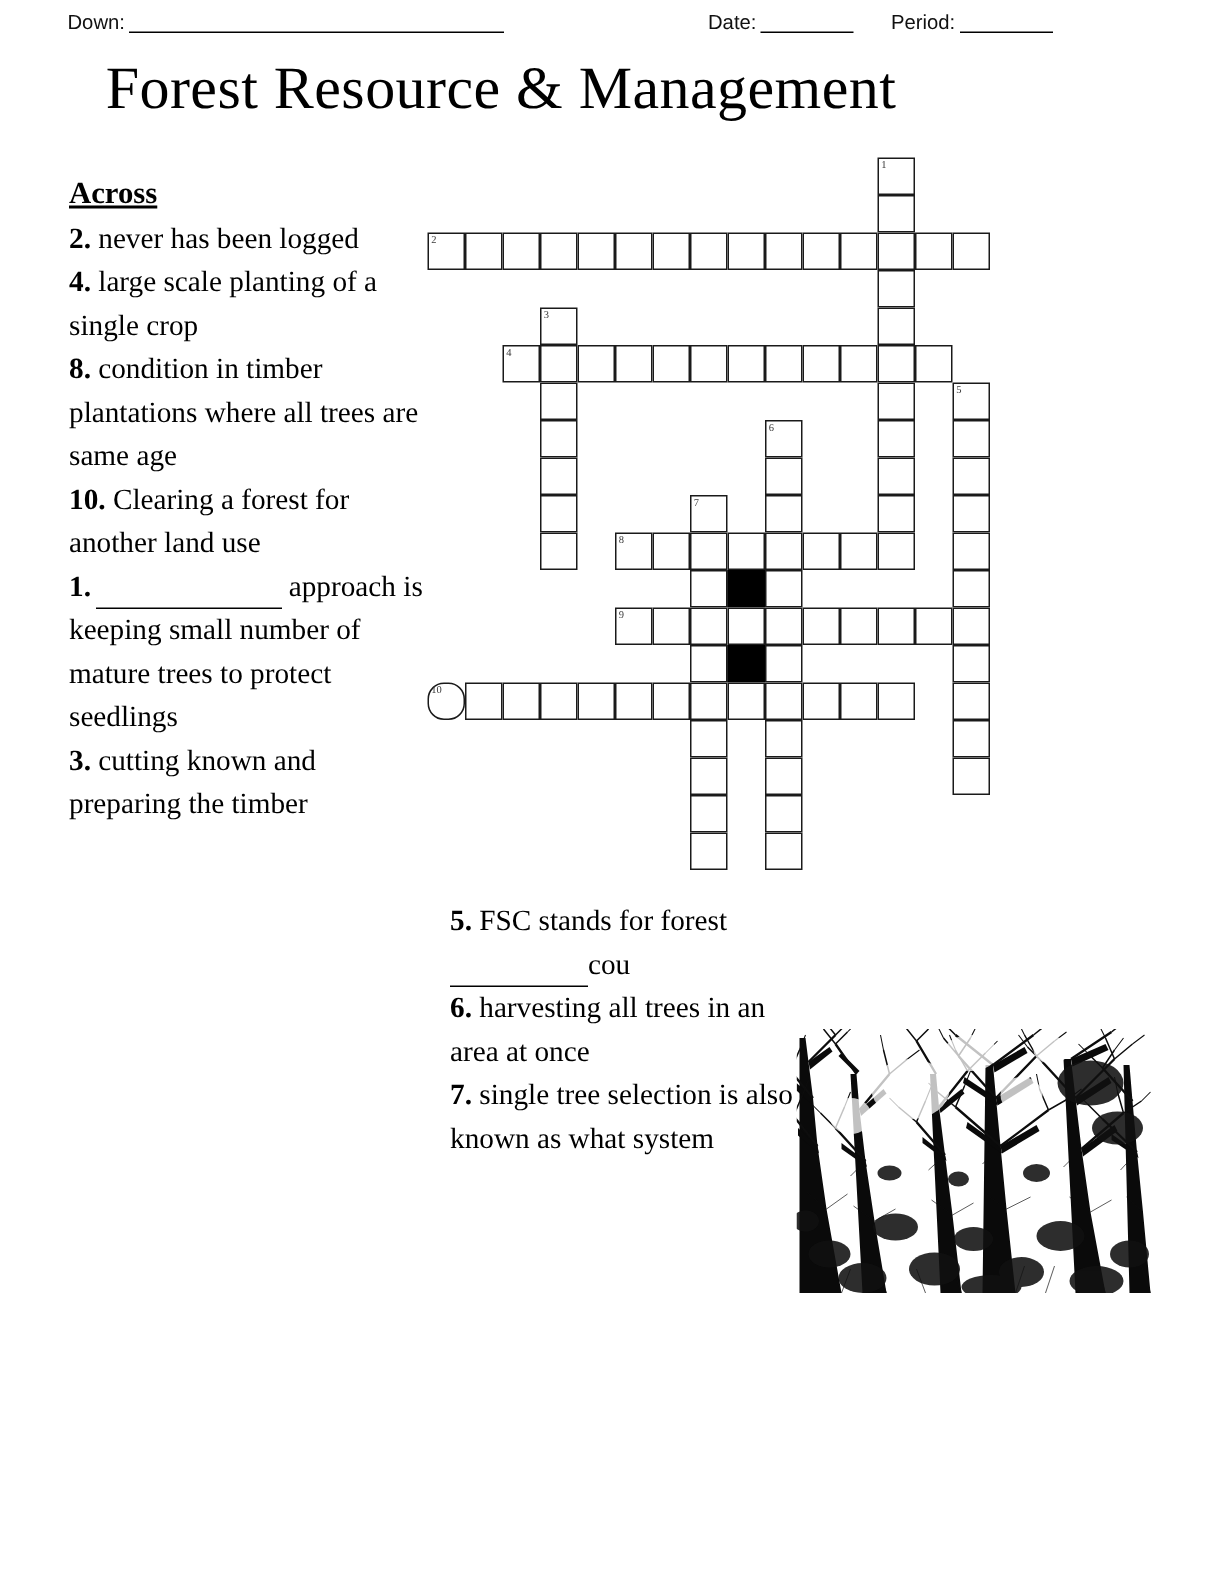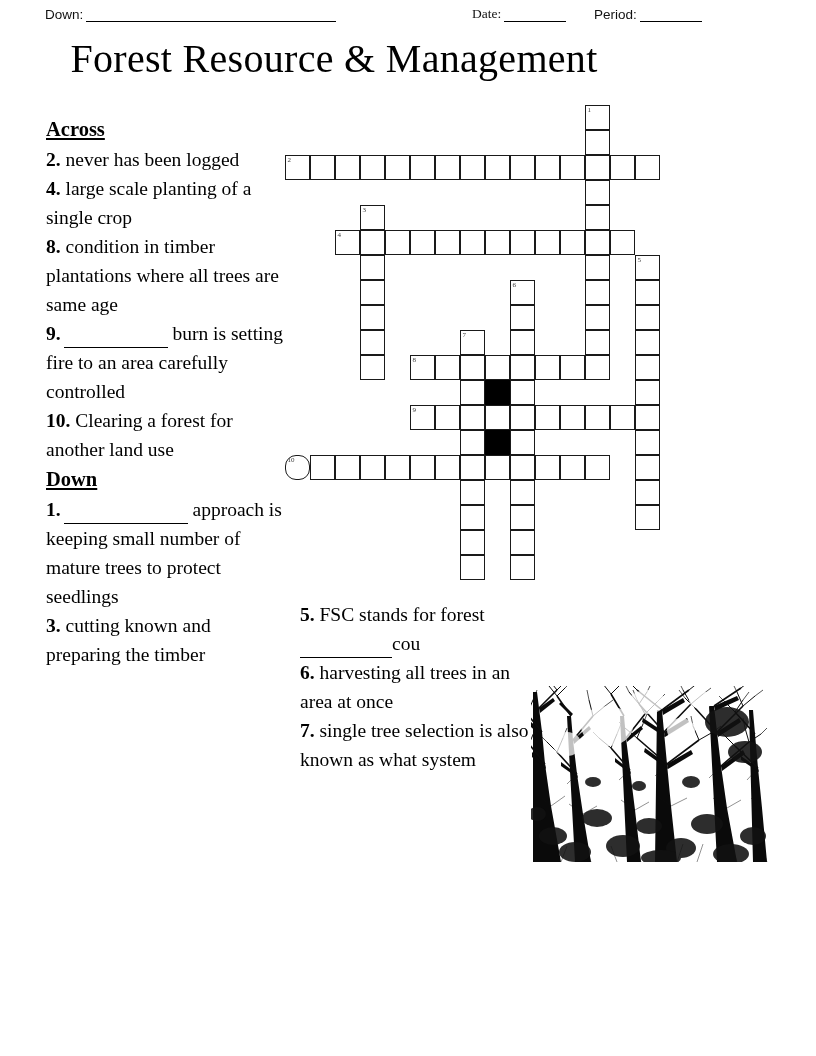--- a/index.html
+++ b/index.html
@@ -24,21 +24,21 @@
   .hdr-label{letter-spacing:0px;}
   .hdr-rule{
     display:inline-block;
     border-bottom:1px solid #000;
     vertical-align:bottom;
     height:10px;
     margin-left:3px;
   }
   #hdr-name{left:45px;}
   #hdr-name .hdr-rule{width:250px;}
-  #hdr-date{left:472px;font-family:Liberation Serif, serif;}
+  #hdr-date{left:472px;}
   #hdr-date .hdr-rule{width:62px;}
   #hdr-period{left:594px;}
   #hdr-period .hdr-rule{width:62px;}
 
   
   .title{
     position:absolute;
     left:0;top:36px;width:668px;
     text-align:center;
     font-family:"Liberation Serif", serif;
@@ -129,25 +129,23 @@
 <div class="clue-col" id="clues-left">
 
   <span class="section-head">Across</span>
 
   <span class="clue"><span class="num">2.</span> <span>never has been logged</span></span>
 
   <span class="clue"><span class="num">4.</span> <span>large scale planting of a single crop</span></span>
 
   <span class="clue"><span class="num">8.</span> <span>condition in timber plantations where all trees are same age</span></span>
 
-  <span class="clue"><span class="num">9.</span><span class="blank-rule rule-w1"></span> <span>burn is setting fire to an area carefully controlled</span></span>
 
   <span class="clue"><span class="num">10.</span> <span>Clearing a forest for another land use</span></span>
 
-  <span class="section-head">Down</span>
 
   <span class="clue"><span class="num">1.</span><span class="blank-rule rule-w3"></span> <span>approach is keeping small number of mature trees to protect seedlings</span></span>
 
   <span class="clue"><span class="num">3.</span> <span>cutting known and preparing the timber</span></span>
 </div>
 
 <div class="clue-col" id="clues-mid">
 
   <span class="clue"><span class="num">5.</span> <span>FSC stands for forest</span><span class="blank-rule rule-w5"></span><span>cou</span></span>
 

